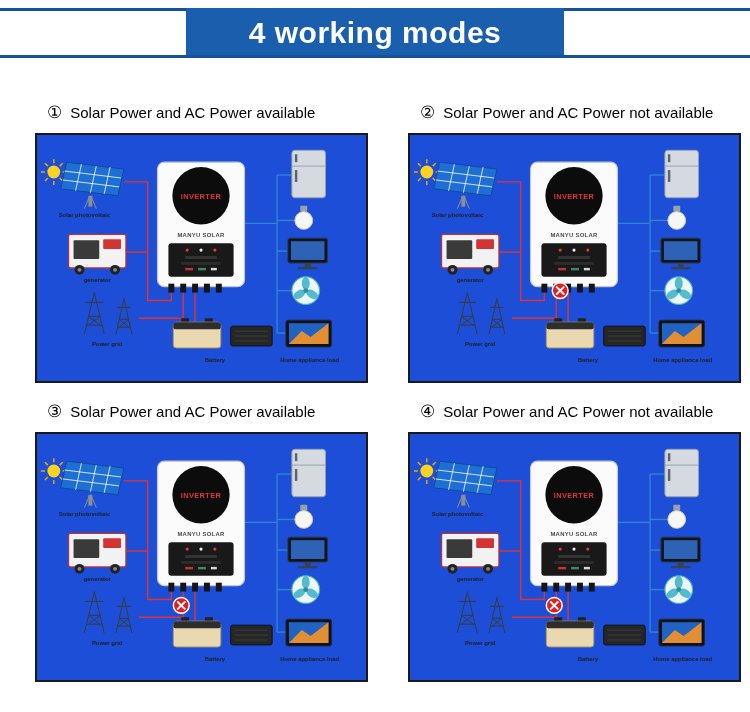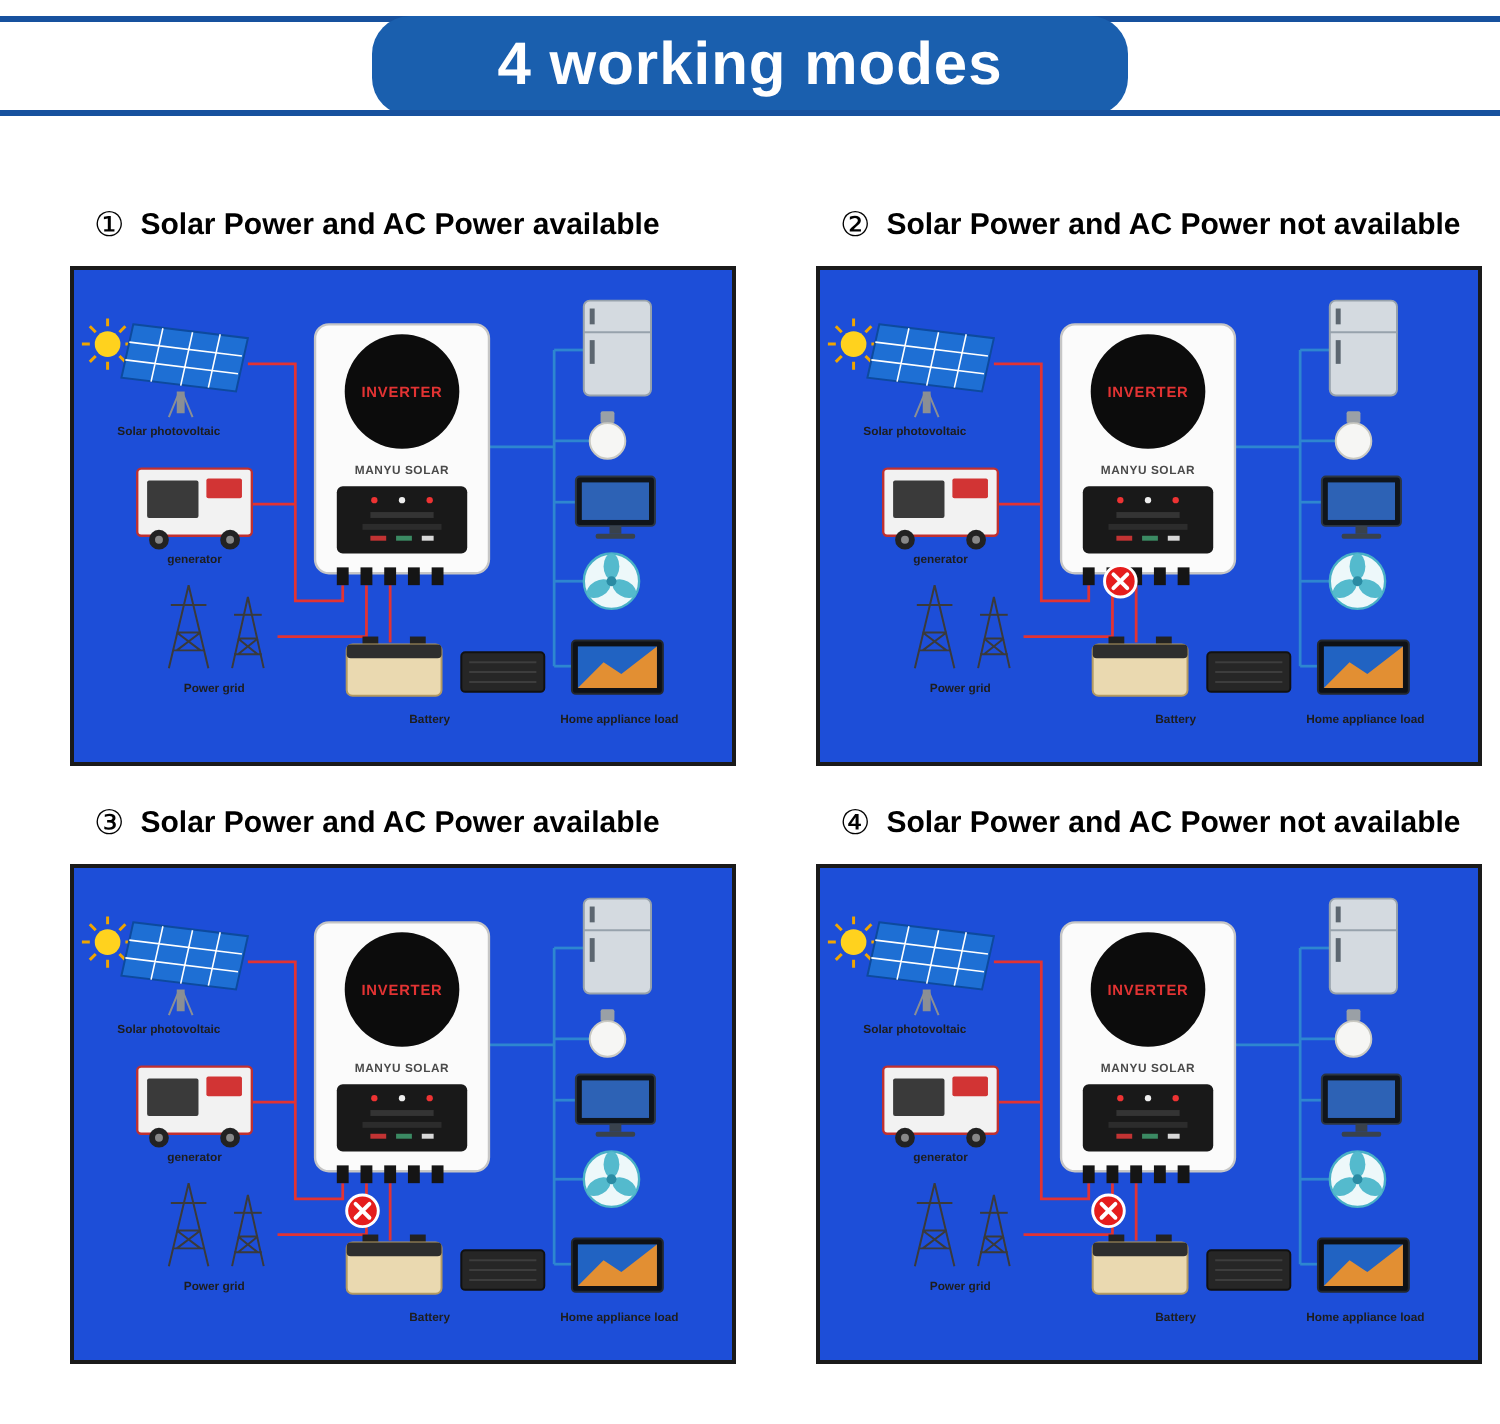--- a/index.html
+++ b/index.html
@@ -10,36 +10,36 @@
     overflow:hidden;
   }
   
   .banner{position:relative;height:50px;margin-top:8px;}
   .banner-line{position:absolute;left:0;right:0;height:3px;background:var(--line-blue,#17519e);}
   .banner-line.top{top:0;}
   .banner-line.bottom{bottom:0;}
   .banner-box{
     position:absolute;top:0;bottom:0;left:50%;transform:translateX(-50%);
     width:378px;background:var(--banner-bg,#1a5fae);
-    display:flex;align-items:center;justify-content:center;border-radius:19px;
+    display:flex;align-items:center;justify-content:center;
   }
   .banner-title{margin:0;color:#fff;font-size:30px;font-weight:700;letter-spacing:.5px;}
 
   
   .panels-grid{
     display:grid;grid-template-columns:333px 333px;
     column-gap:40px;row-gap:20px;
     padding:46px 0 0 35px;
   }
   .panel-header{
     display:flex;align-items:center;gap:8px;
     margin:0 0 12px 12px;color:#000;
   }
   .panel-number{font-size:17px;font-weight:400;line-height:1;}
-  .panel-title{font-size:15px;font-weight:700;}
+  .panel-title{font-size:15px;font-weight:400;}
   .panel-box{border:2px solid #1a1a1a;height:246px;background:#1d4ed8;box-sizing:content-box;}
   svg.diagram{width:100%;height:100%;display:block;}
 
   
   svg text{font-family:"Liberation Sans",sans-serif;}
   .lbl{font-size:6px;font-weight:bold;fill:#1d1d1d;text-anchor:middle;}
   .inverter-txt{font-size:7.5px;font-weight:bold;fill:var(--wire-red,#e23333);text-anchor:middle;letter-spacing:.4px;}
   .brand-txt{font-size:6px;font-weight:bold;fill:#4a4a4a;text-anchor:middle;letter-spacing:.3px;}
   .wire-red{stroke:var(--wire-red,#e23333);stroke-width:1.4;fill:none;}
   .wire-blue{stroke:var(--wire-blue,#2e86d0);stroke-width:1.4;fill:none;}

